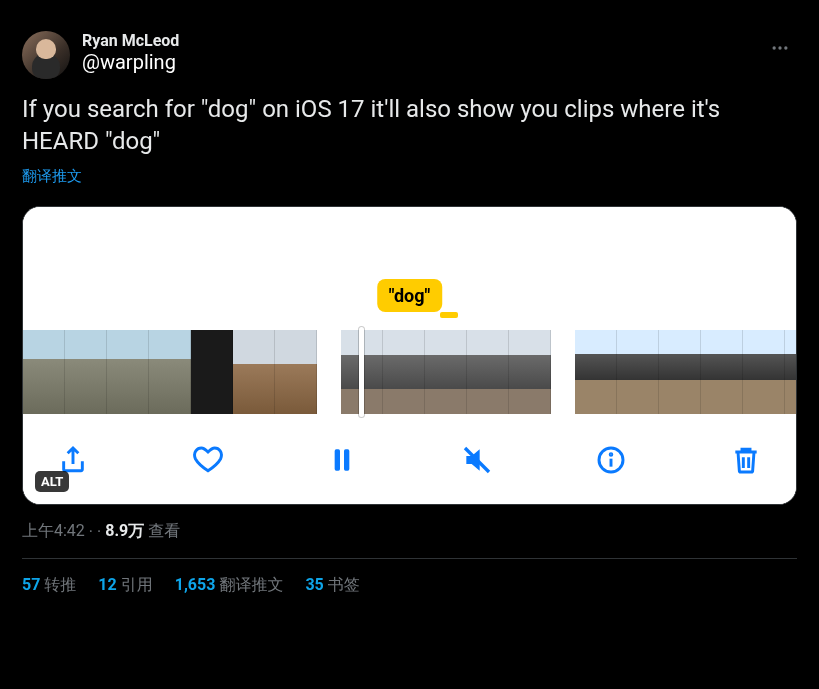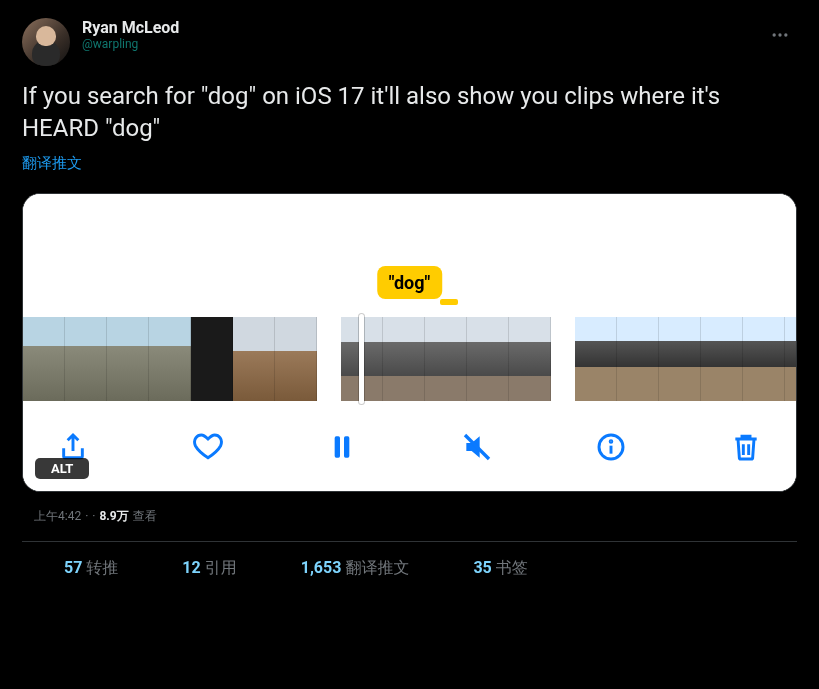--- a/index.html
+++ b/index.html
@@ -14,37 +14,38 @@
   }
   .tweet {
     padding: 12px 16px;
   }
   .header {
     display: flex;
     align-items: flex-start;
     gap: 12px;
     margin-bottom: 14px;
     position: relative;
+    margin-top: 13px;
   }
   .avatar {
     width: 48px; height: 48px; border-radius: 50%;
     background: linear-gradient(135deg,#8b6f5c 0%,#3a2f28 60%,#111 100%);
     flex-shrink: 0;
     overflow: hidden;
     position: relative;
   }
   .avatar::after{
     content:"";
     position:absolute; left:14px; top:8px; width:20px; height:20px;
     background:#d9b89b; border-radius:50% 50% 45% 45%;
     box-shadow: 0 18px 0 4px #2a2a2a;
   }
   .name-block { display:flex; flex-direction:column; }
   .display-name { font-weight:700; font-size:16px; color:#e7e9ea; }
-  .handle { color:#0f766e; font-size:12px; }
+  .handle { color:#ffffff; font-size:20px; }
   .more-btn {
     position:absolute; right:0; top:0;
     width:34px; height:34px; display:flex; align-items:center; justify-content:center;
     border-radius:50%; cursor:pointer; color:#71767b;
   }
   .tweet-text {
     font-size:24px; line-height:1.35; color:#e7e9ea; margin-bottom:8px;
     font-weight:400;
   }
   .translate-link { color:#1d9bf0; font-size:15px; cursor:pointer; margin-bottom:6px; display:inline-block;}
@@ -95,32 +96,32 @@
   }
   .toolbar{
     display:flex; justify-content:space-between; align-items:center;
     padding:18px 30px 24px 30px; background:#fff;
   }
   .tb-btn{ width:40px; height:40px; display:flex; align-items:center; justify-content:center; color:#0a7aff; cursor:pointer;}
   .tb-btn svg{ width:32px; height:32px; stroke:#0a7aff; fill:none; stroke-width:2.2;}
   .alt-badge{
     position:absolute; left:12px; bottom:12px;
     background:rgba(0,0,0,0.78); color:#fff; font-weight:700;
-    font-size:13px; padding:3px 16px; border-radius:5px;
+    font-size:13px; padding:3px 6px; border-radius:5px;
   }
   .meta-row{
-    color:#71767b; font-size:12px; margin-top:16px;
-    display:flex; align-items:center; gap:4px; flex-wrap:wrap;margin-left:12px;
+    color:#71767b; font-size:16px; margin-top:16px;
+    display:flex; align-items:center; gap:4px; flex-wrap:wrap;
   }
   .meta-row .bold{ color:#e7e9ea; font-weight:700;}
   .divider{ height:1px; background:#2f3336; margin:16px 0;}
   .stats-row{
     display:flex; gap:22px; color:#71767b; font-size:16px;
   }
-  .stat .num{ color:#7dd3fc; font-weight:700; margin-right:4px;margin-left:42px;}
+  .stat .num{ color:#0ea5e9; font-weight:700; margin-right:4px;}
   .stat{ cursor:pointer;}
 </style>
 </head>
 <body>
 
 <div class="tweet">
 
   <div class="header">
     <div class="avatar"></div>
     <div class="name-block">

